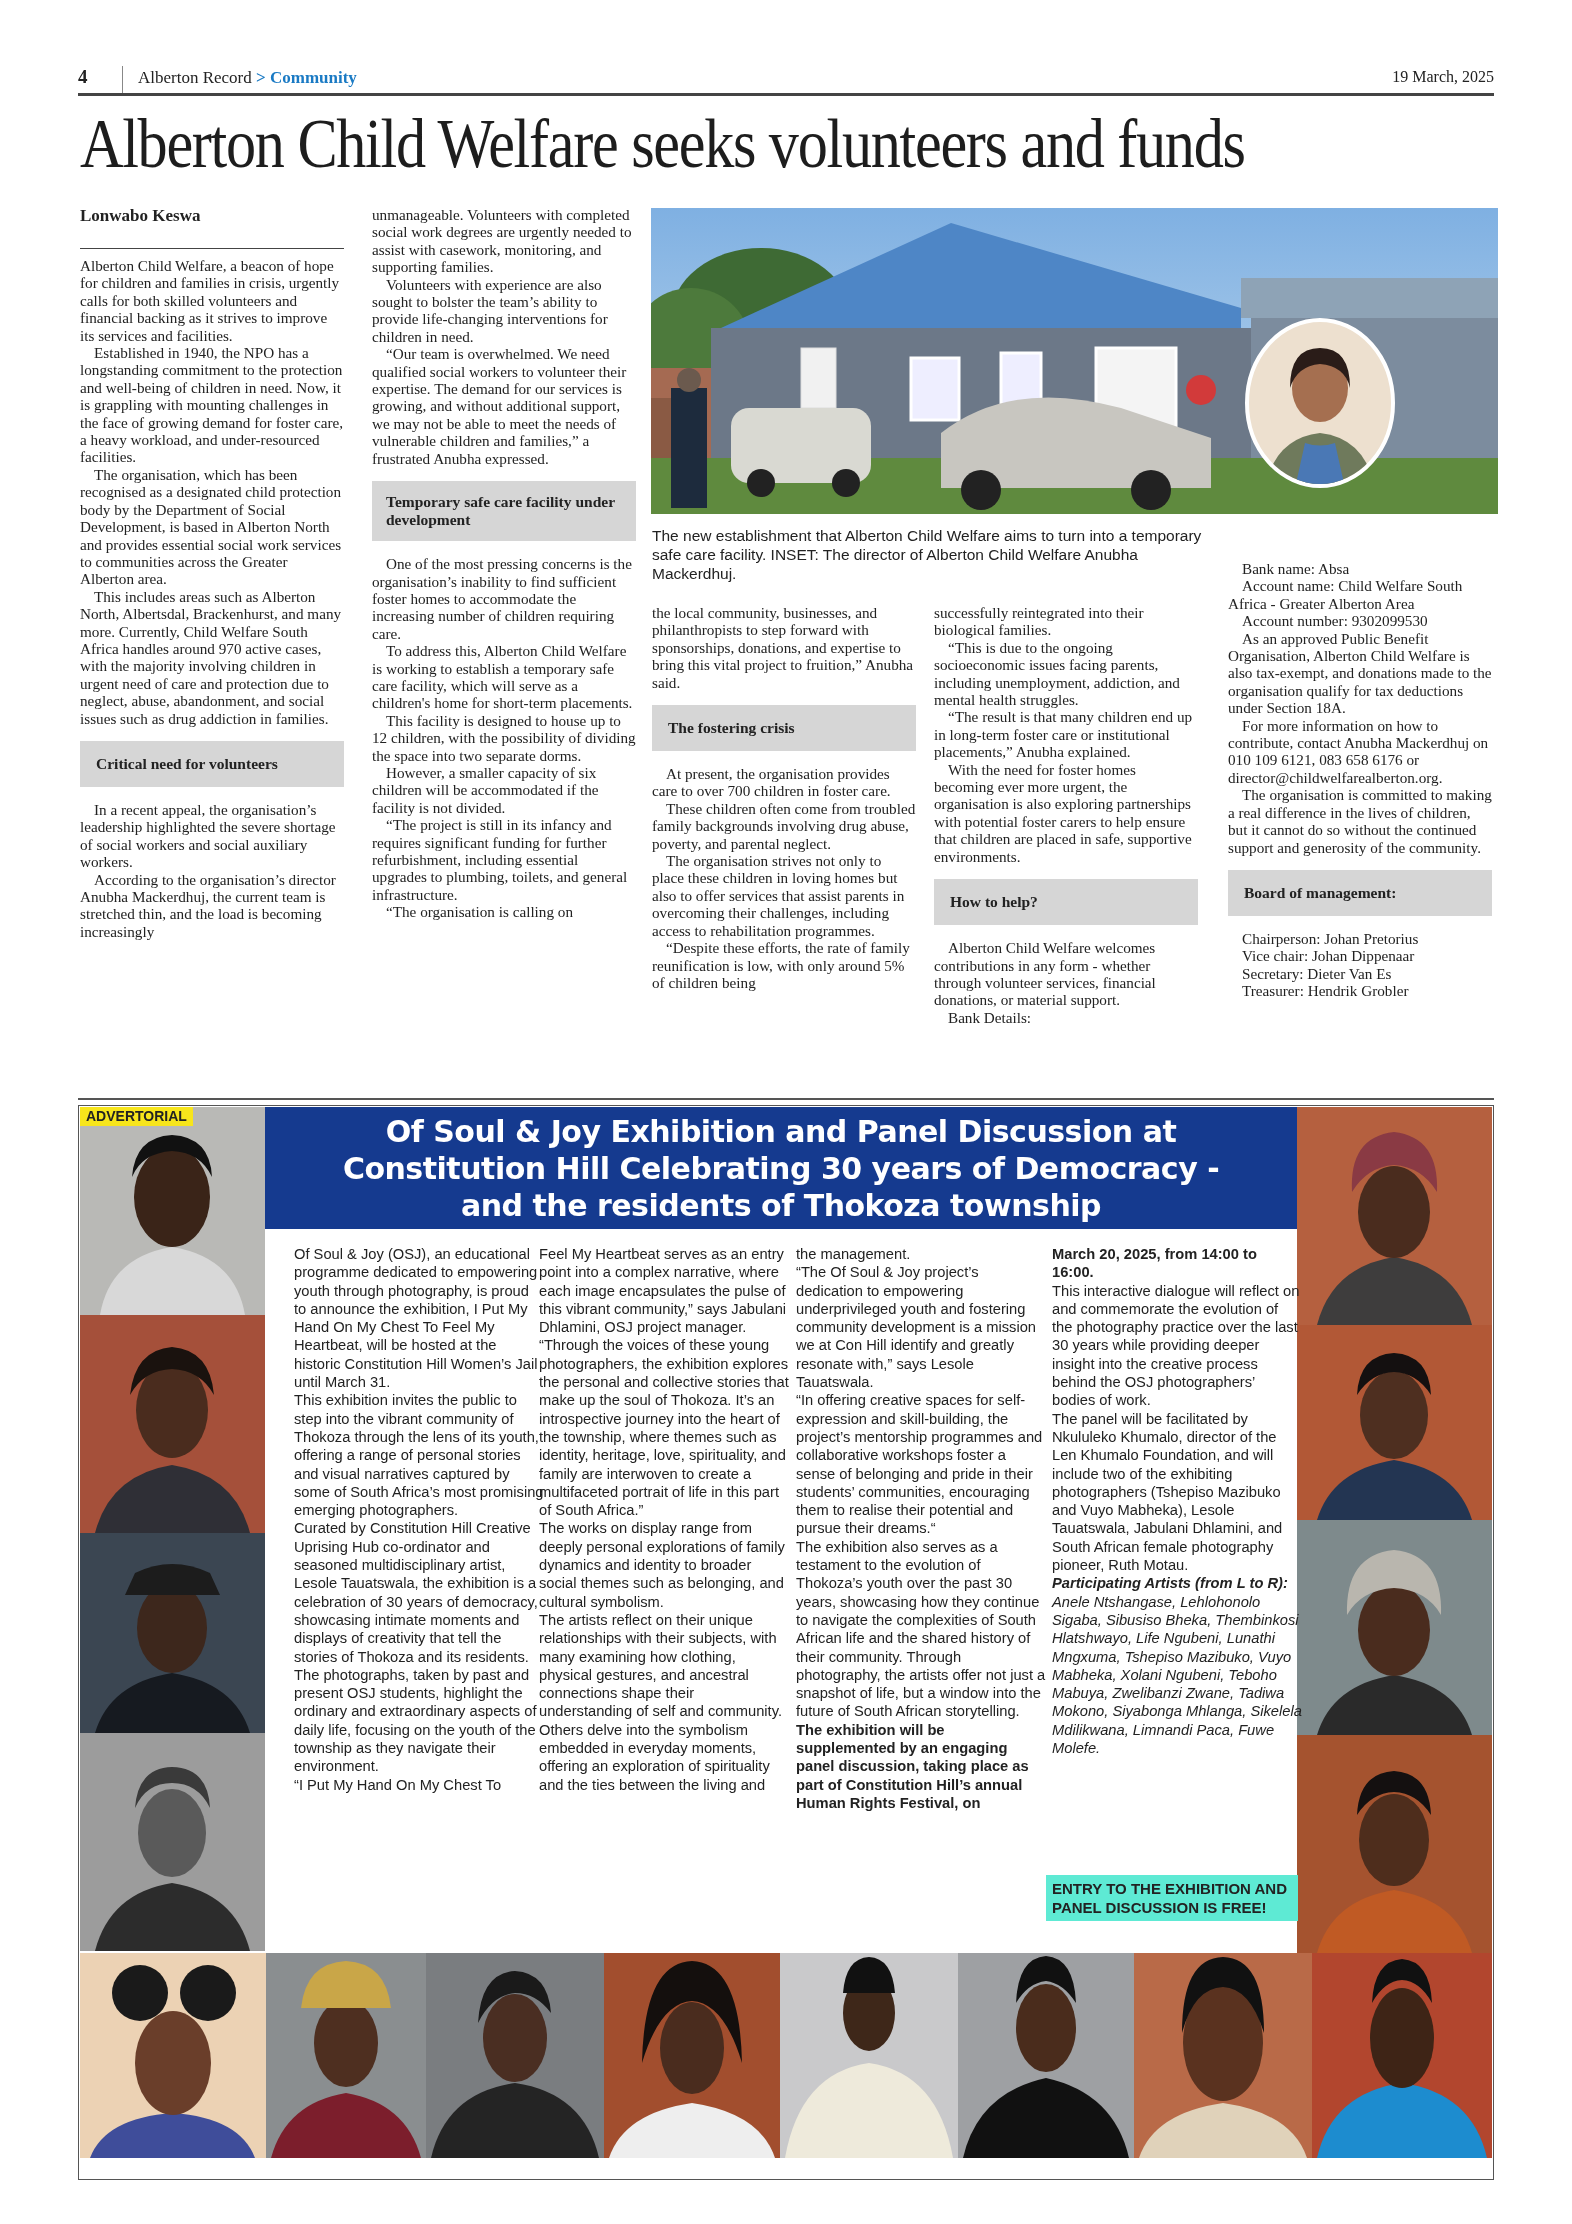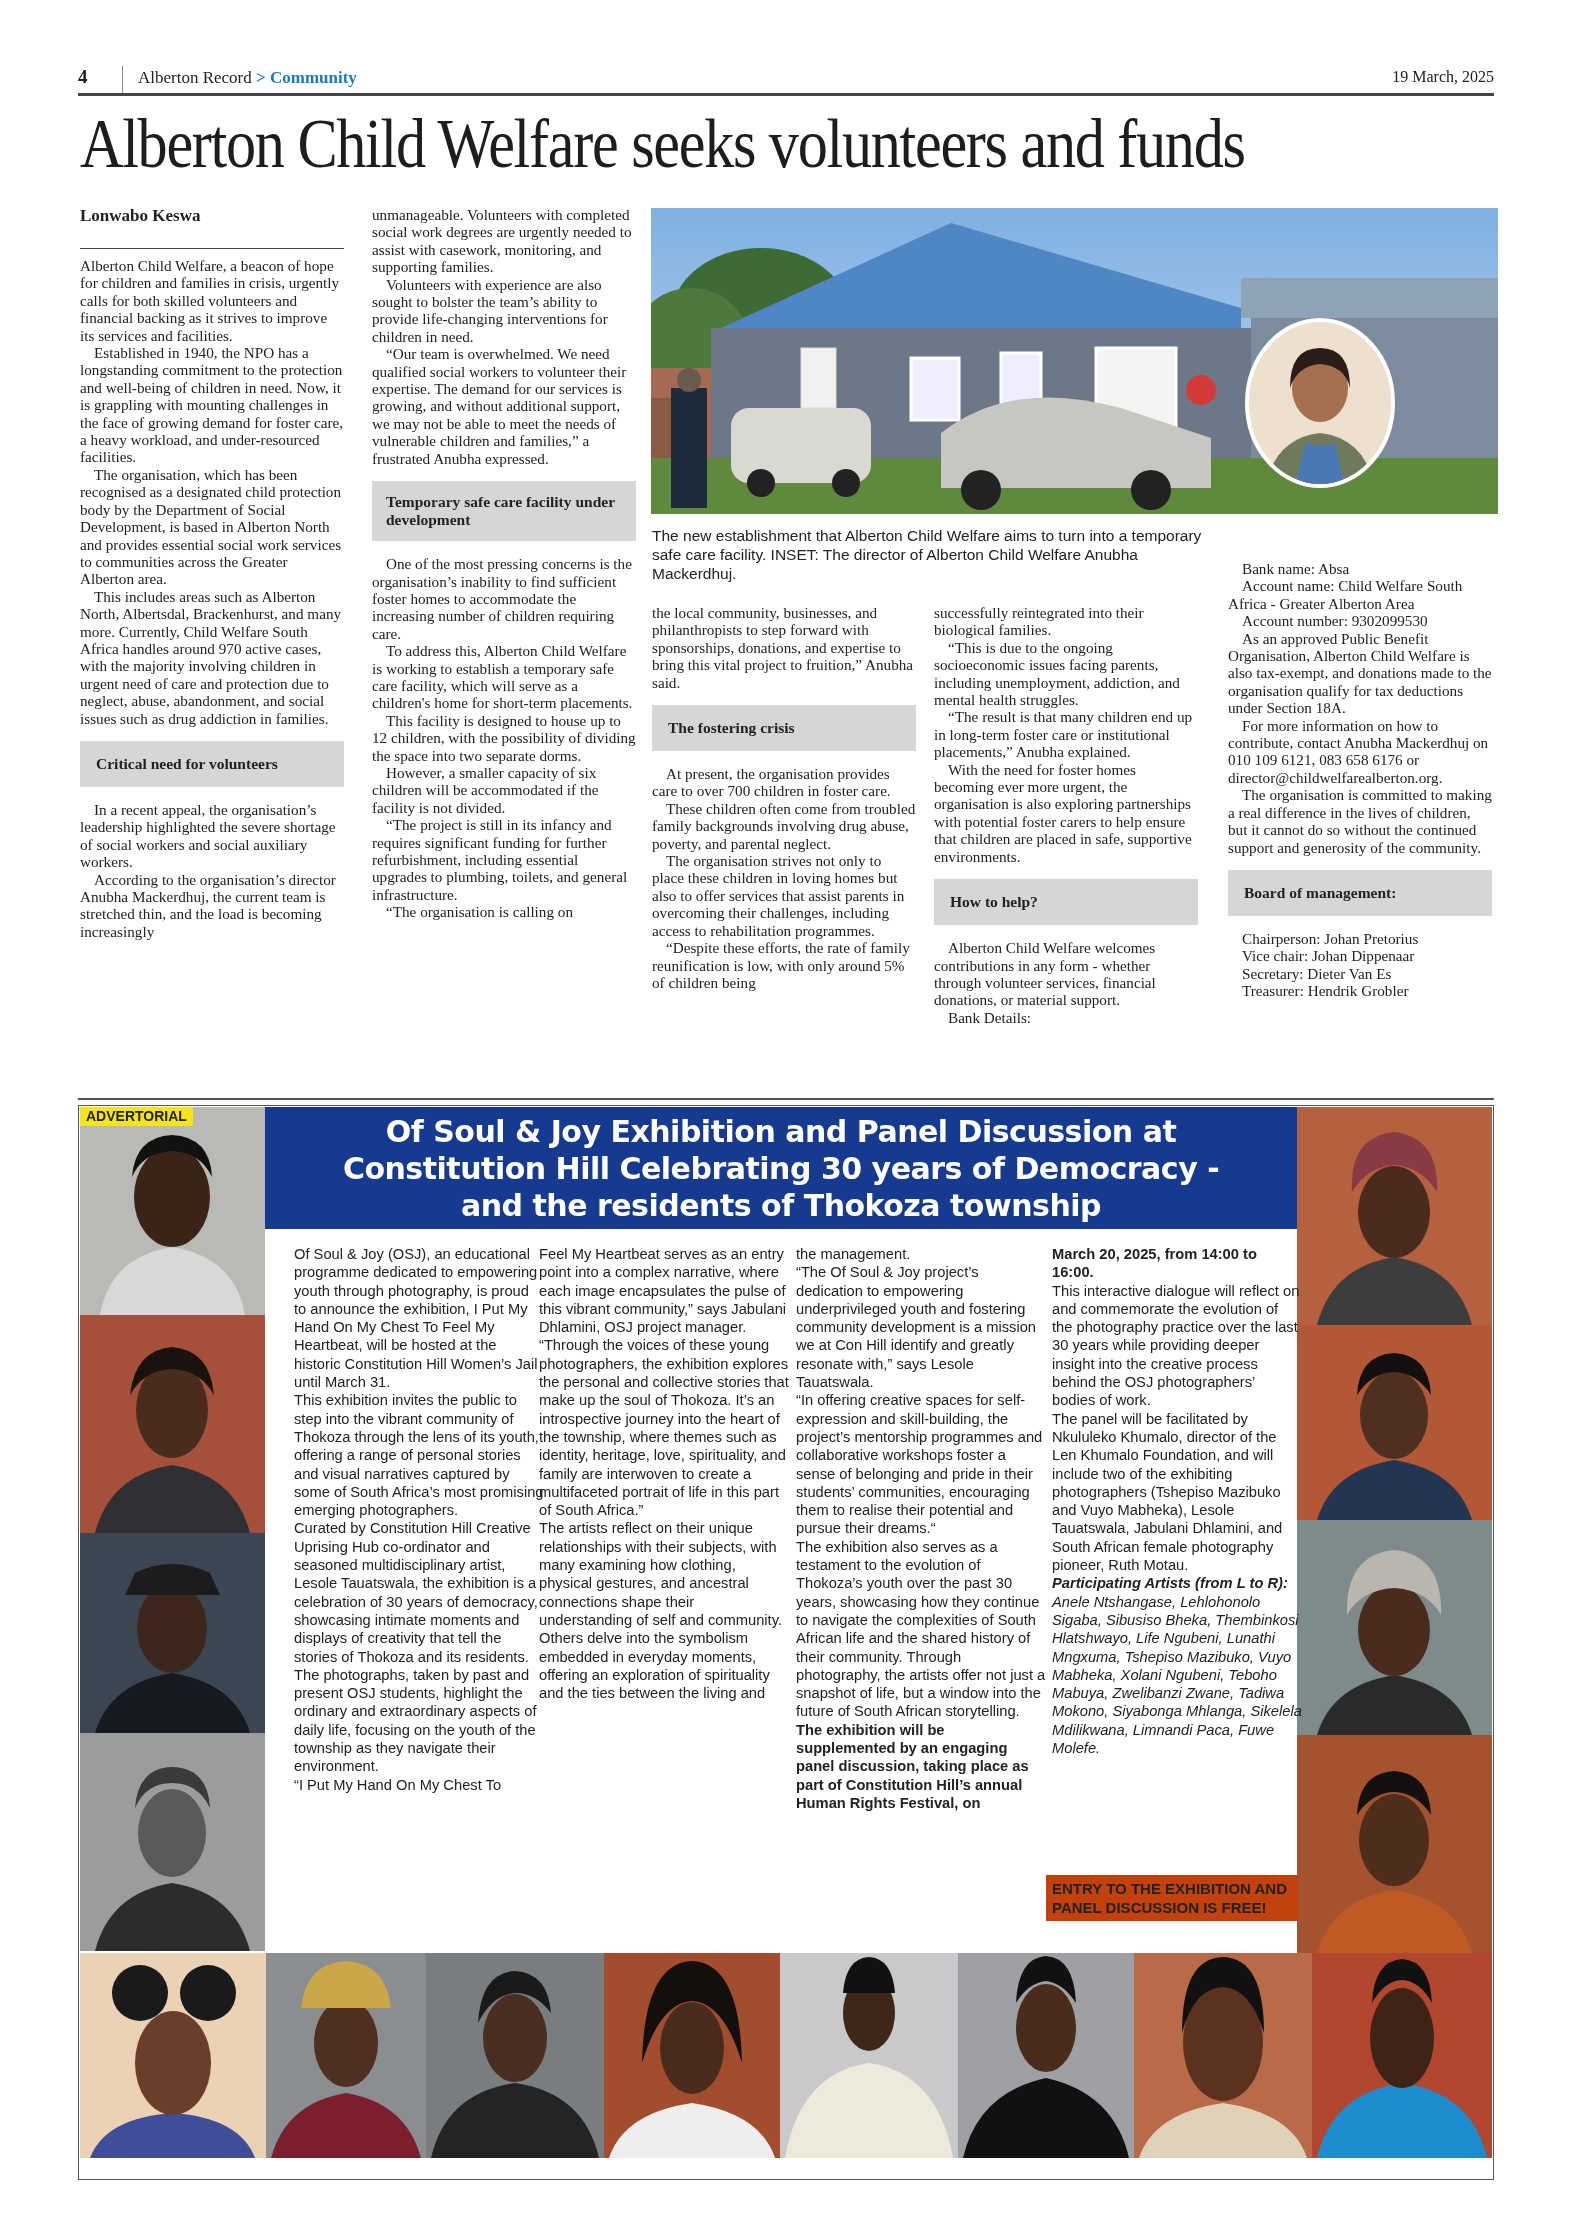--- a/index.html
+++ b/index.html
@@ -42,21 +42,21 @@
   .ad-banner { left: 265px; top: 1107px; width: 1032px; height: 122px; background: #153a8f; color: #fff; font-family: "DejaVu Sans", sans-serif; font-weight: bold; font-size: 30px; line-height: 37px; text-align: center; padding-top: 6px; letter-spacing: -0.5px; }
   .advert-tag { left: 80px; top: 1107px; background: #f7e51b; color: #222; font-family: "Liberation Sans", sans-serif; font-weight: bold; font-size: 14px; line-height: 17px; padding: 1px 6px; z-index: 3; }
   .adcol { font-family: "Liberation Sans", sans-serif; font-size: 14.7px; line-height: 18.3px; color: #222; }
   .adcol .b { font-weight: bold; }
   .adcol .bi { font-weight: bold; font-style: italic; }
   .adcol .i { font-style: italic; }
   .a1 { left: 294px; top: 1245px; width: 250px; }
   .a2 { left: 539px; top: 1245px; width: 250px; }
   .a3 { left: 796px; top: 1245px; width: 250px; }
   .a4 { left: 1052px; top: 1245px; width: 250px; }
-  .free { left: 1046px; top: 1875px; width: 252px; background: #c2410c; font-family: "Liberation Sans", sans-serif; font-weight: bold; font-size: 15px; line-height: 19px; padding: 4px 6px; color: #222; }
+  .free { left: 1046px; top: 1875px; width: 252px; background: #5eead4; font-family: "Liberation Sans", sans-serif; font-weight: bold; font-size: 15px; line-height: 19px; padding: 4px 6px; color: #222; }
 
   .portrait { position: absolute; overflow: hidden; }
   .portrait svg { width: 100%; height: 100%; display: block; }
 </style>
 </head>
 <body>
 
 <div class="abs hdr">
   <span class="pg">4</span>
   <span class="vsep"></span>
@@ -250,20 +250,21 @@
   <p>Of Soul &amp; Joy (OSJ), an educational programme dedicated to empowering youth through photography, is proud to announce the exhibition, I Put My Hand On My Chest To Feel My Heartbeat, will be hosted at the historic Constitution Hill Women’s Jail until March 31.</p>
   <p>This exhibition invites the public to step into the vibrant community of Thokoza through the lens of its youth, offering a range of personal stories and visual narratives captured by some of South Africa’s most promising emerging photographers.</p>
   <p>Curated by Constitution Hill Creative Uprising Hub co-ordinator and seasoned multidisciplinary artist, Lesole Tauatswala, the exhibition is a celebration of 30 years of democracy, showcasing intimate moments and displays of creativity that tell the stories of Thokoza and its residents.</p>
   <p>The photographs, taken by past and present OSJ students, highlight the ordinary and extraordinary aspects of daily life, focusing on the youth of the township as they navigate their environment.</p>
   <p>“I Put My Hand On My Chest To</p>
 </div>
 
 <div class="abs adcol a2">
   <p>Feel My Heartbeat serves as an entry point into a complex narrative, where each image encapsulates the pulse of this vibrant community,” says Jabulani Dhlamini, OSJ project manager.</p>
   <p>“Through the voices of these young photographers, the exhibition explores the personal and collective stories that make up the soul of Thokoza. It’s an introspective journey into the heart of the township, where themes such as identity, heritage, love, spirituality, and family are interwoven to create a multifaceted portrait of life in this part of South Africa.”</p>
+  <p>The works on display range from deeply personal explorations of family dynamics and identity to broader social themes such as belonging, and cultural symbolism.</p>
   <p>The artists reflect on their unique relationships with their subjects, with many examining how clothing, physical gestures, and ancestral connections shape their understanding of self and community. Others delve into the symbolism embedded in everyday moments, offering an exploration of spirituality and the ties between the living and</p>
 </div>
 
 <div class="abs adcol a3">
   <p>the management.</p>
   <p>“The Of Soul &amp; Joy project’s dedication to empowering underprivileged youth and fostering community development is a mission we at Con Hill identify and greatly resonate with,” says Lesole Tauatswala.</p>
   <p>“In offering creative spaces for self-expression and skill-building, the project’s mentorship programmes and collaborative workshops foster a sense of belonging and pride in their students’ communities, encouraging them to realise their potential and pursue their dreams.“</p>
   <p>The exhibition also serves as a testament to the evolution of Thokoza’s youth over the past 30 years, showcasing how they continue to navigate the complexities of South African life and the shared history of their community. Through photography, the artists offer not just a snapshot of life, but a window into the future of South African storytelling.</p>
   <p class="b">The exhibition will be supplemented by an engaging panel discussion, taking place as part of Constitution Hill’s annual Human Rights Festival, on</p>
 </div>

